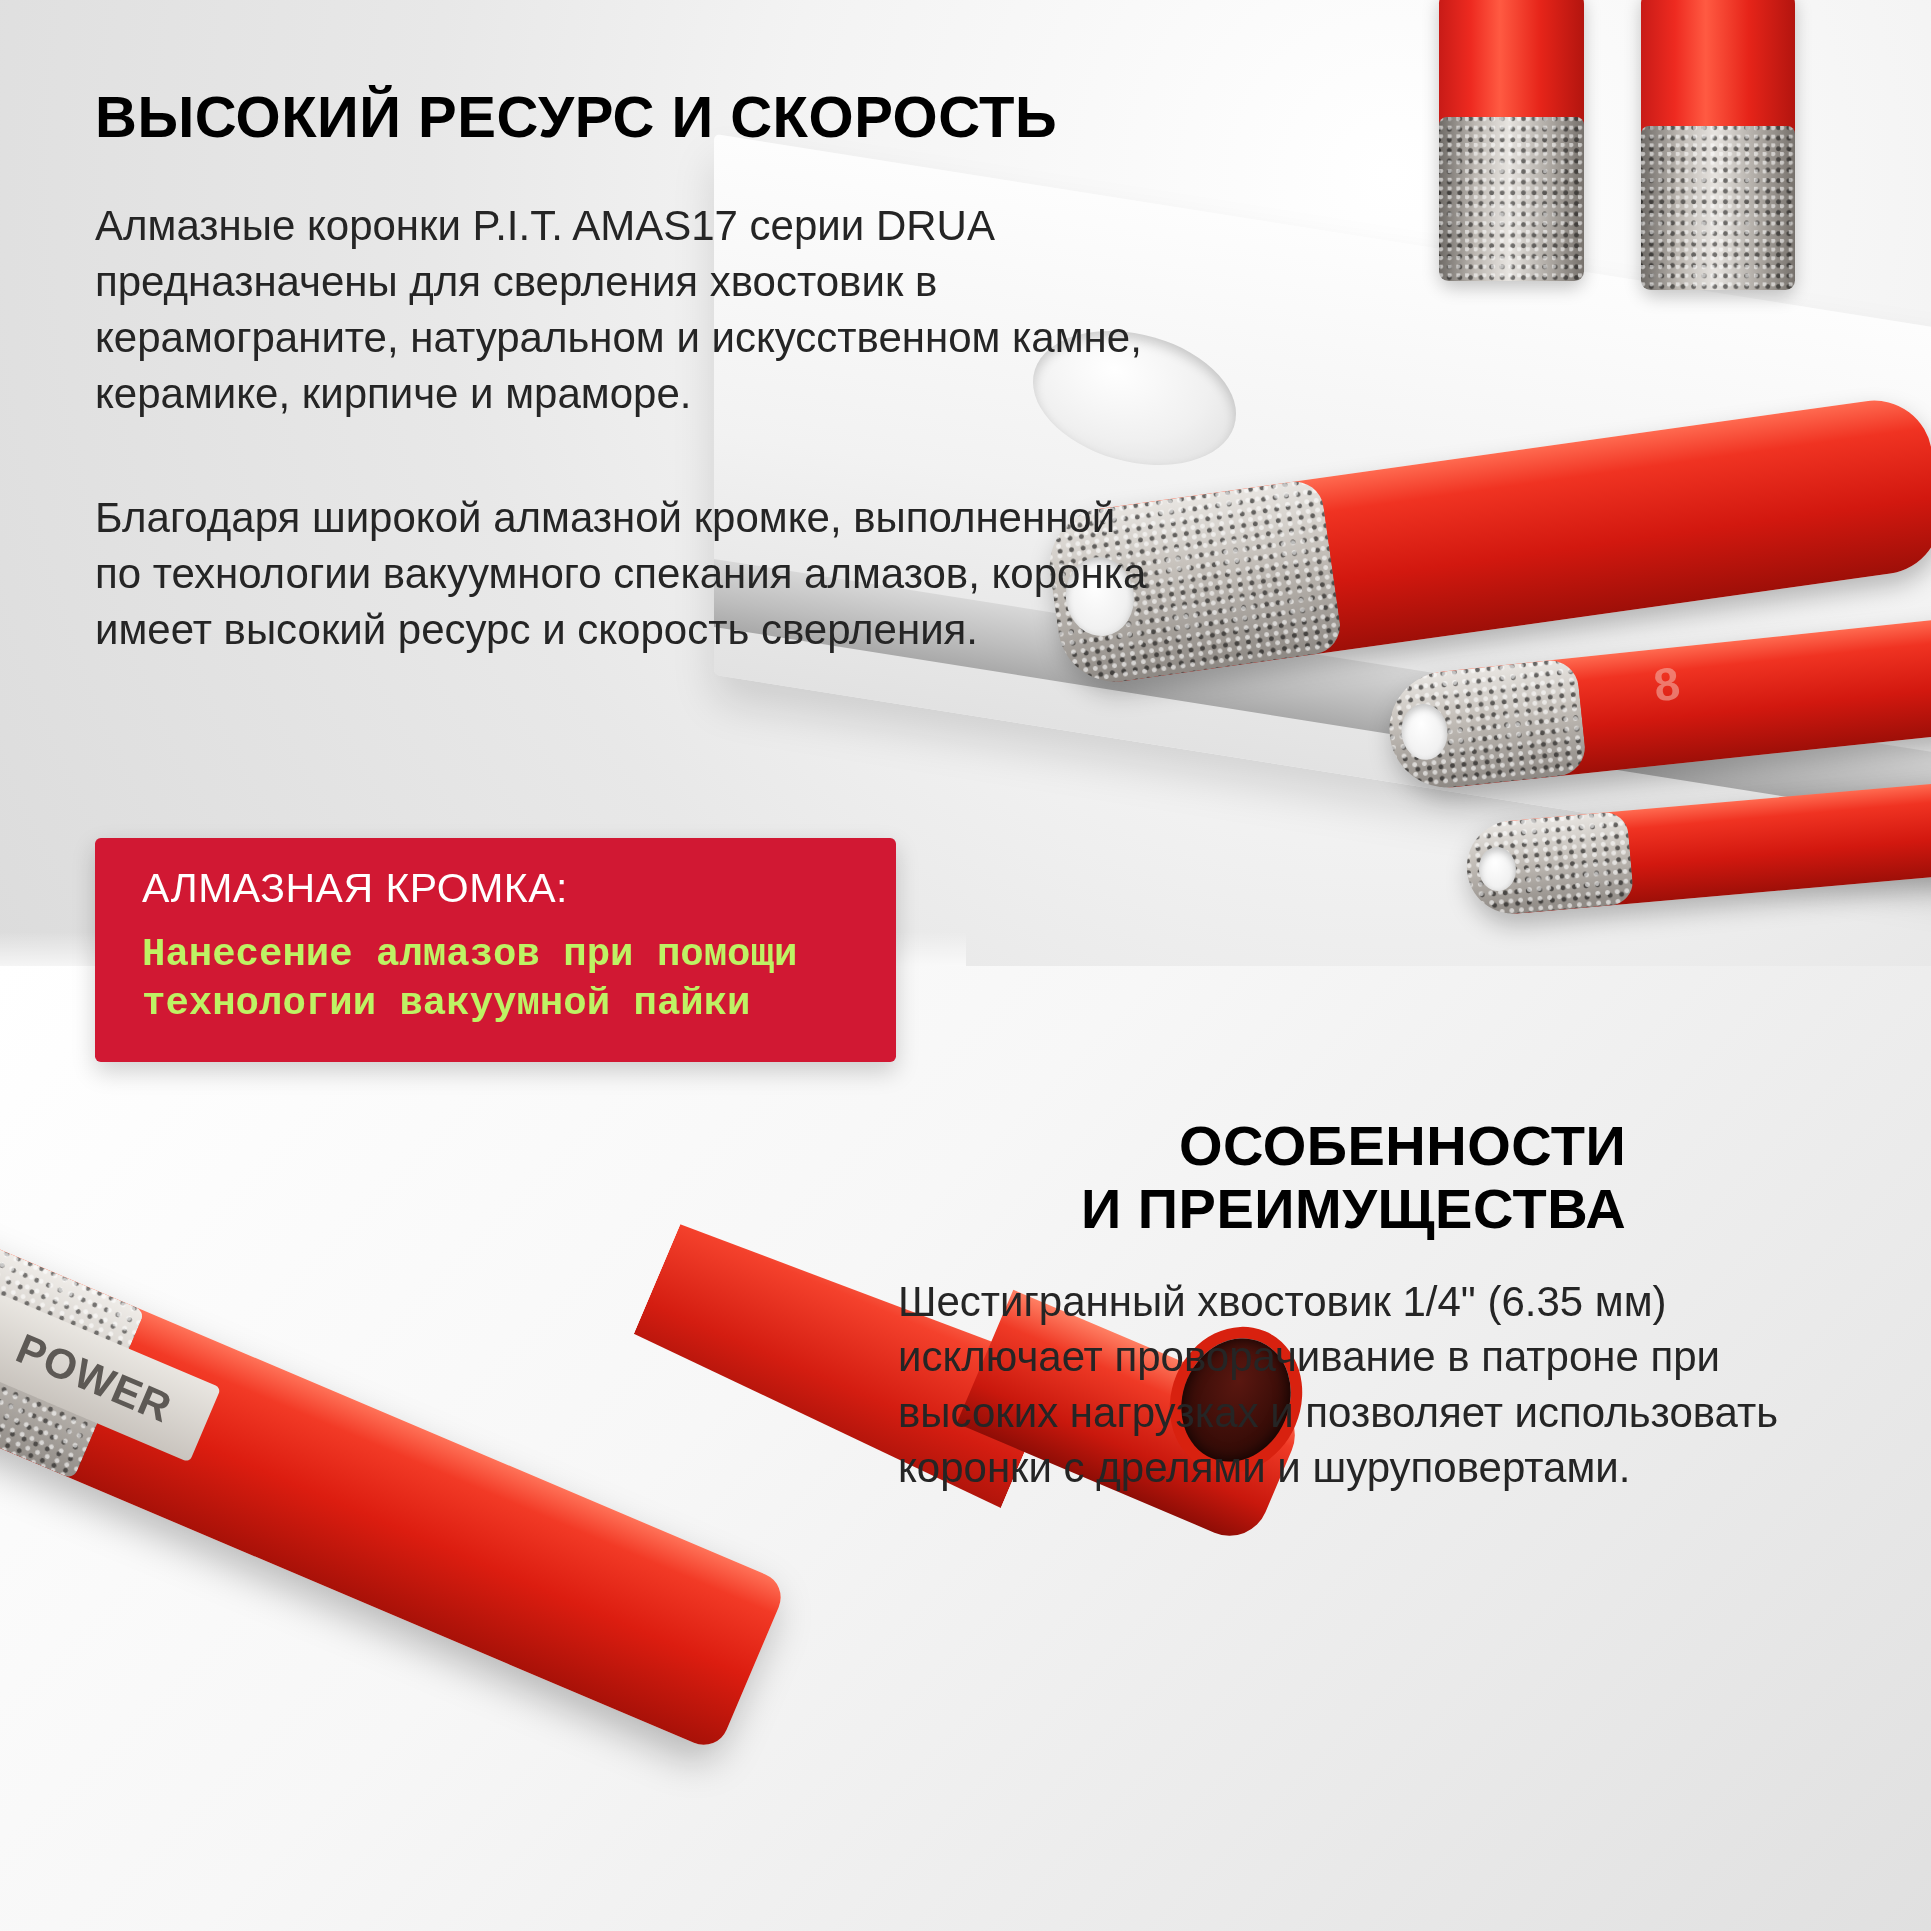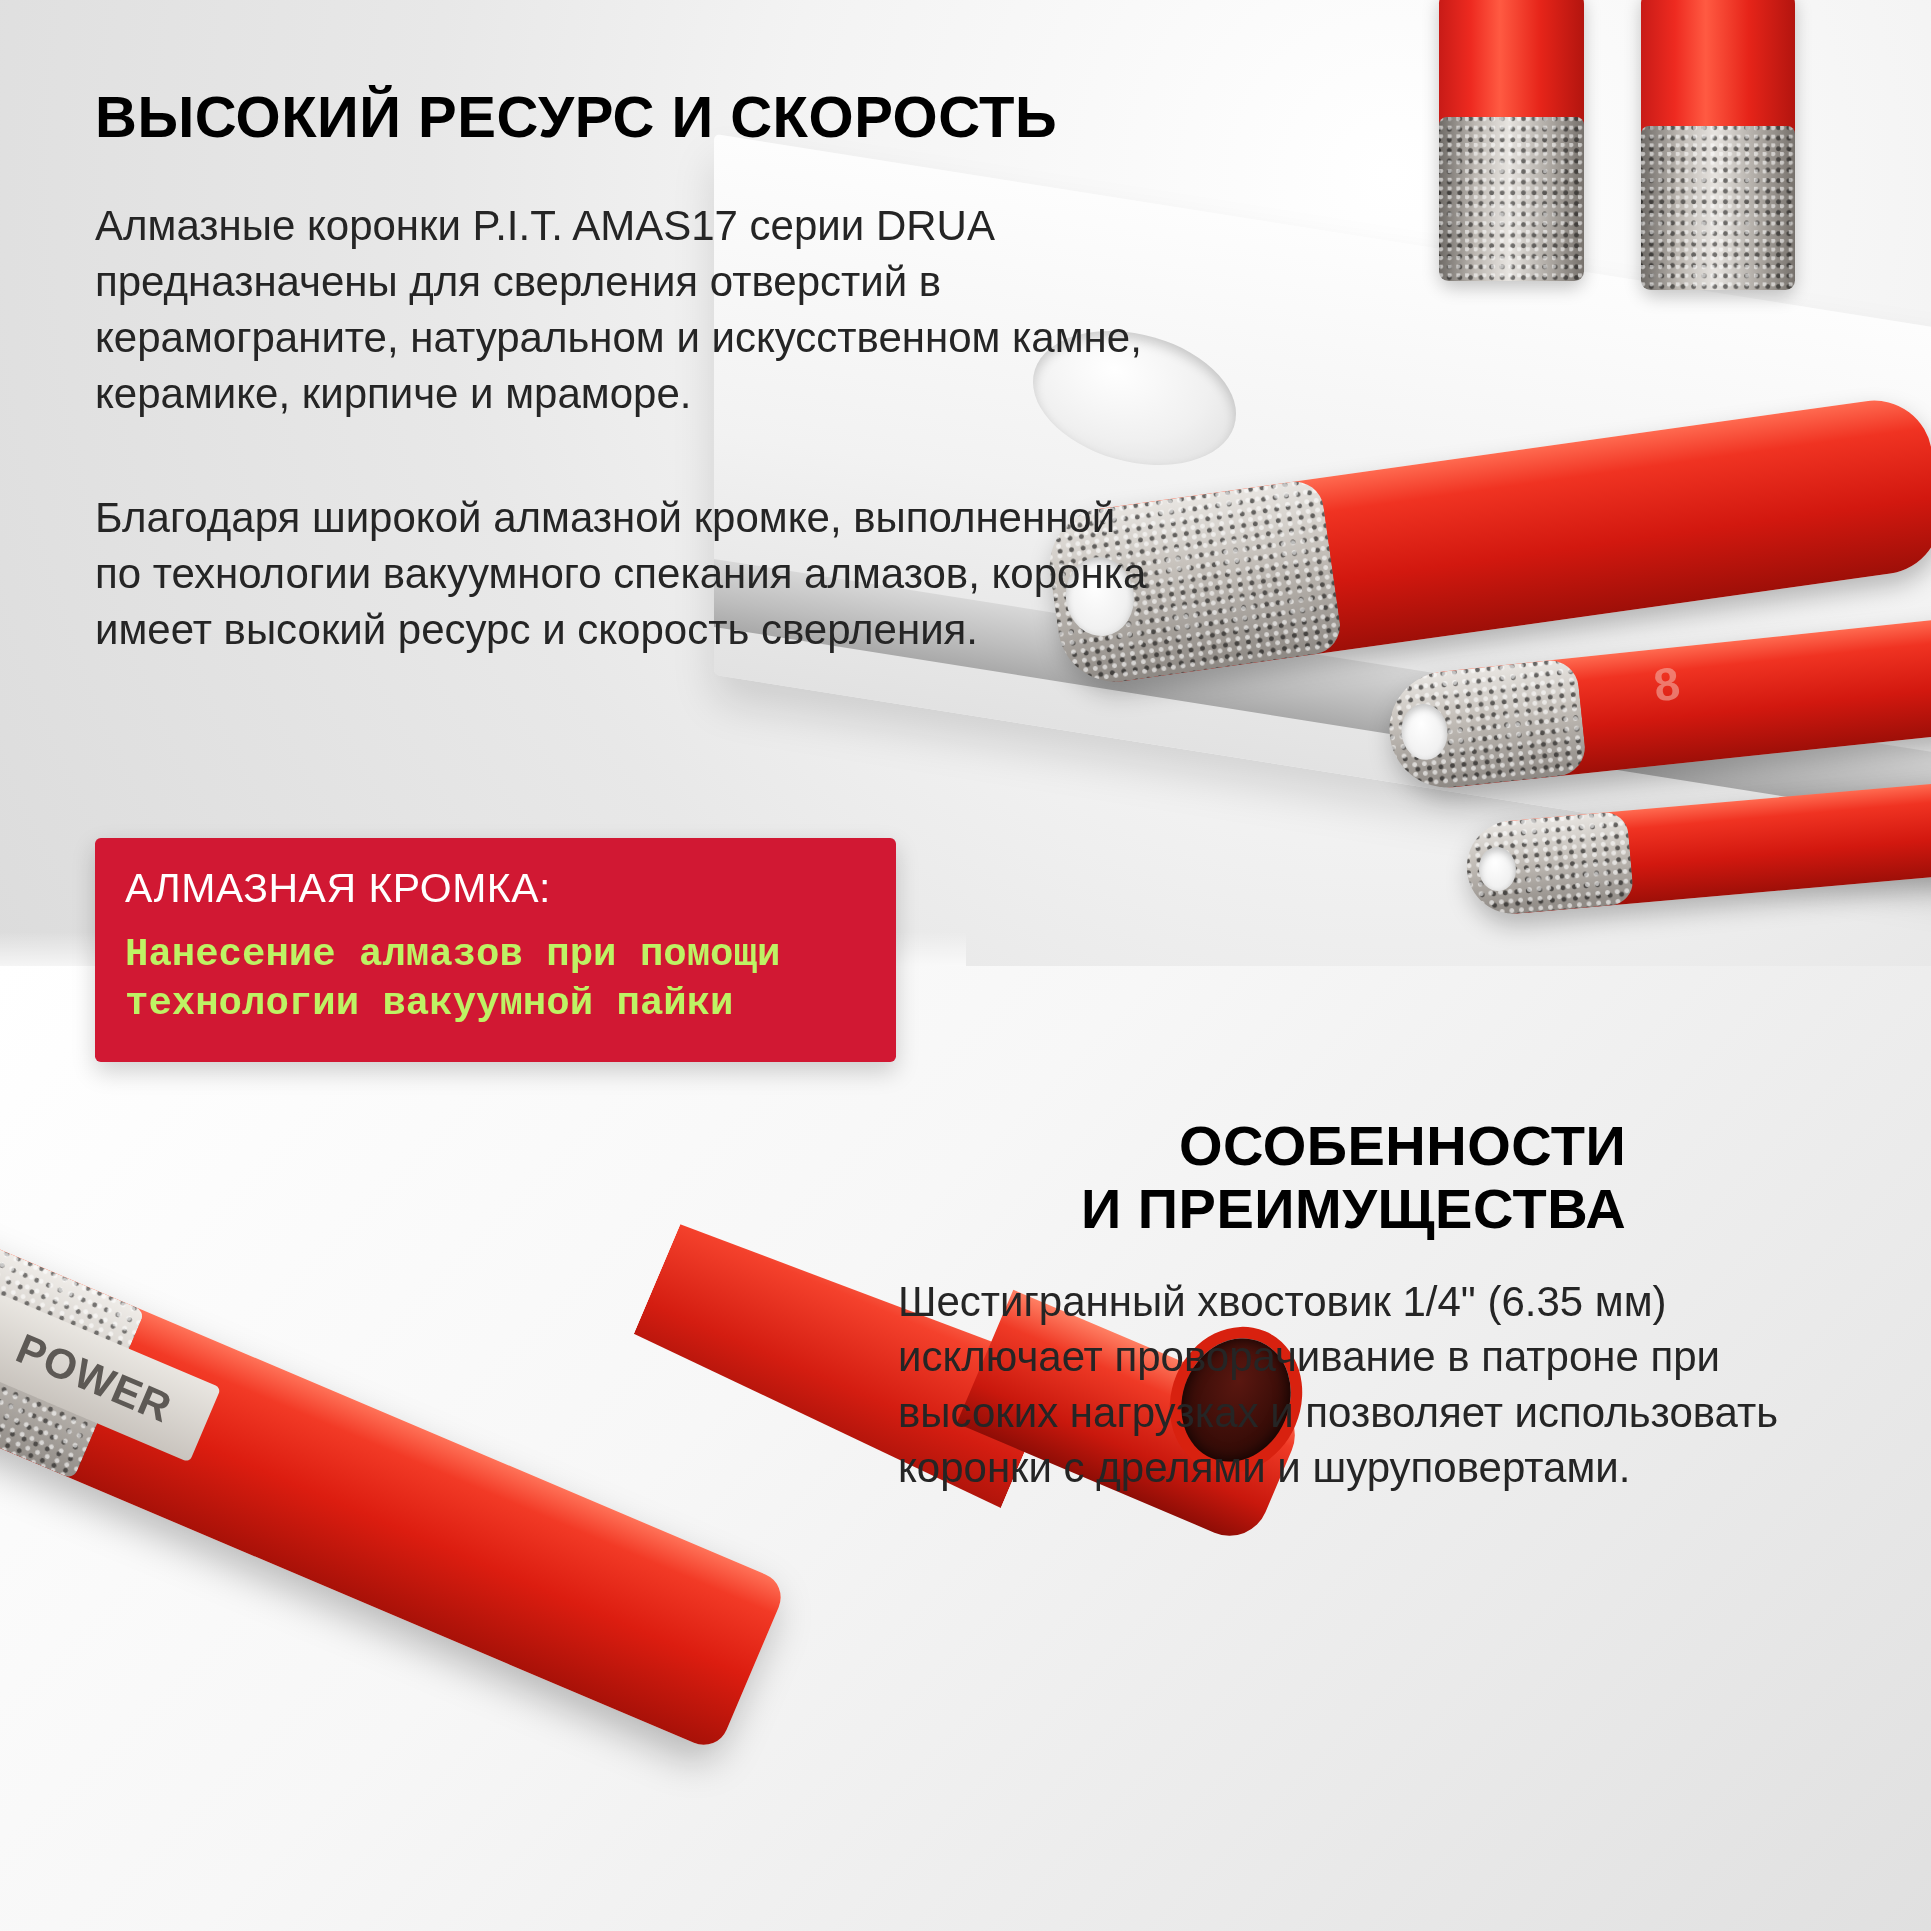--- a/index.html
+++ b/index.html
@@ -147,21 +147,21 @@
   }
   .para{
     position:absolute;color:#252525;font-size:42px;line-height:1.33;
     max-width:1062px;
   }
   .p1{left:95px;top:198px;}
   .p2{left:95px;top:490px;}
 
   .callout{
     position:absolute;left:95px;top:838px;width:801px;
-    background:#d11833;border-radius:5.8px;padding:27px 33px 33px 30px;
+    background:#d11833;border-radius:5.8px;padding:27px 33px 33px 47px;
     box-sizing:border-box;
     box-shadow:0 9.7px 23px rgba(0,0,0,.18);
   }
   .callout .c-title{
     color:#ffffff;font-size:41px;letter-spacing:0.5px;margin-bottom:19.3px;
   }
   .callout .c-body{
     color:#bef264;font-size:39px;line-height:1.25;font-weight:bold;font-family:Liberation Mono, monospace;
   }
 
@@ -215,21 +215,21 @@
   <div class="big-bit">
     <div class="crown-big"></div>
     <div class="brandplate">POWER</div>
   </div>
   <div class="hex-shank"></div>
   <div class="shank-tail"></div>
   <div class="shank-hole"></div>
 
   <div class="h-red title-top">ВЫСОКИЙ РЕСУРС И СКОРОСТЬ</div>
 
-  <div class="para p1">Алмазные коронки P.I.T. AMAS17 серии DRUA предназначены для сверления отверстий в керамограните, натуральном и искусственном камне, керамике, кирпиче и мраморе.</div>
+  <div class="para p1">Алмазные коронки P.I.T. AMAS17 серии DRUA предназначены для сверления хвостовик в керамограните, натуральном и искусственном камне, керамике, кирпиче и мраморе.</div>
 
   <div class="para p2">Благодаря широкой алмазной кромке, выполненной по технологии вакуумного спекания алмазов, коронка имеет высокий ресурс и скорость сверления.</div>
 
   <div class="callout">
     <div class="c-title">АЛМАЗНАЯ КРОМКА:</div>
     <div class="c-body">Нанесение алмазов при помощи технологии вакуумной пайки</div>
   </div>
 
   <div class="h-red title-bottom">
     <div>ОСОБЕННОСТИ</div>

